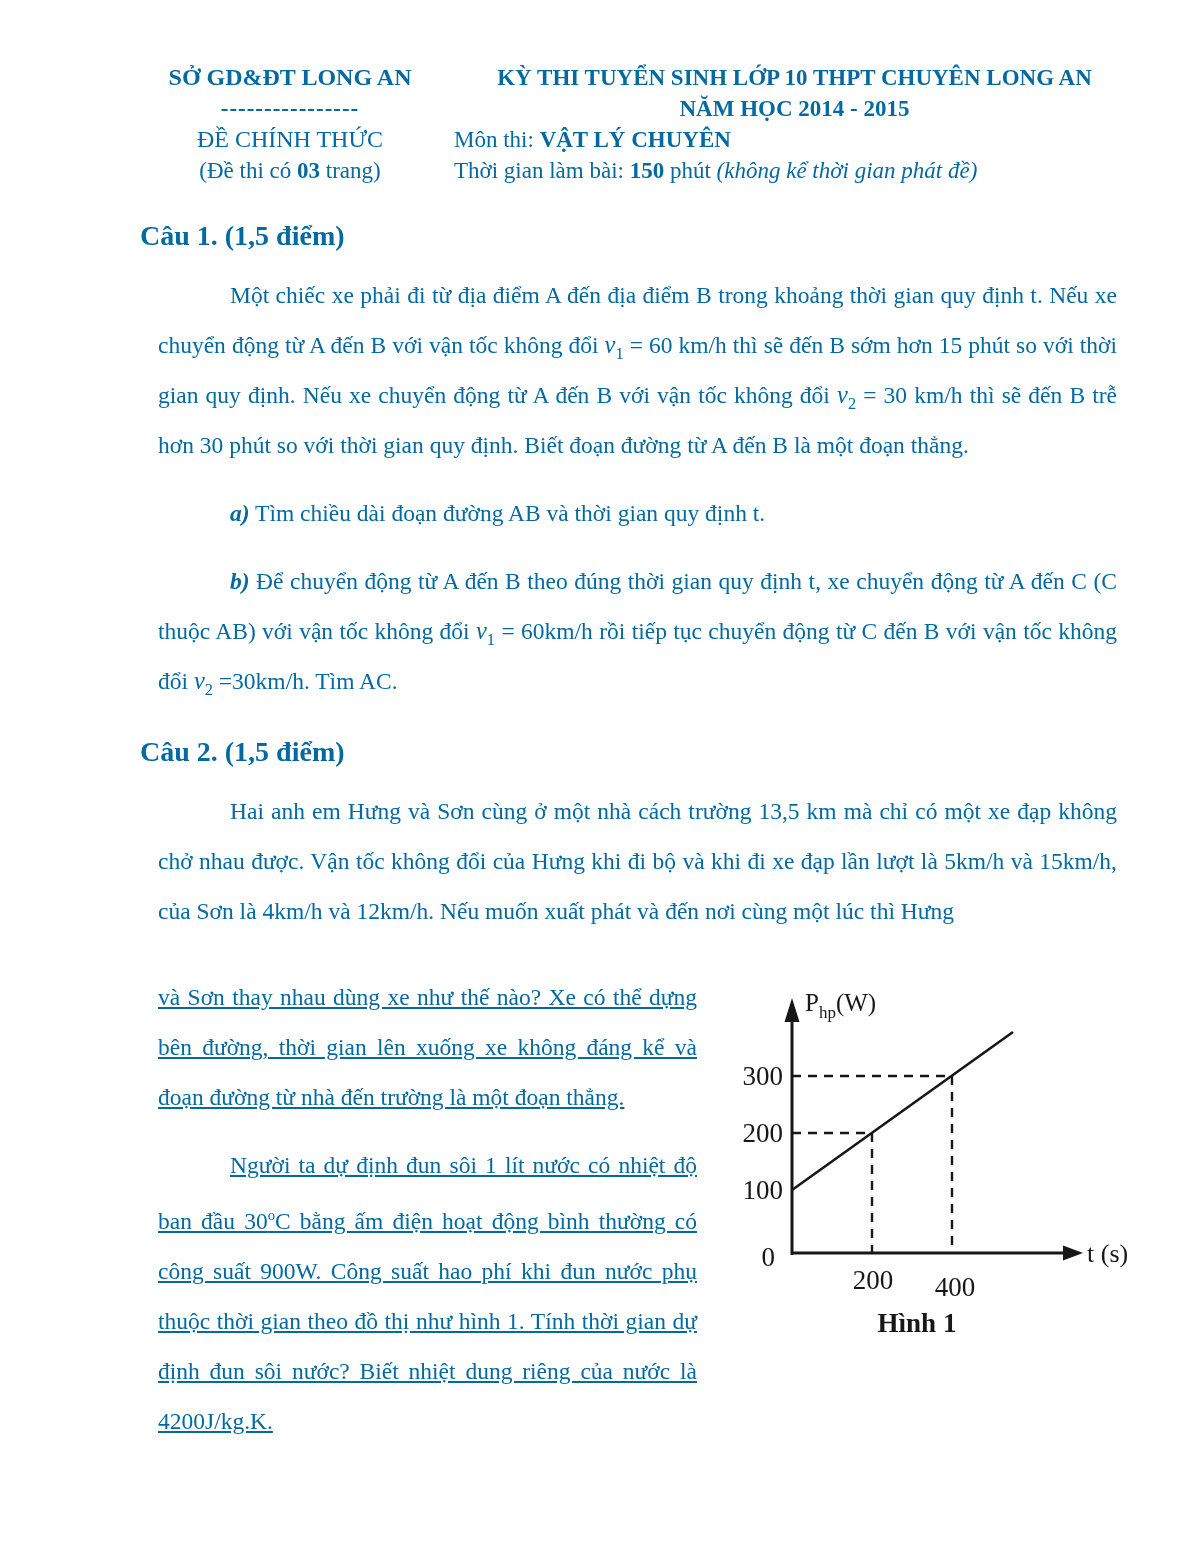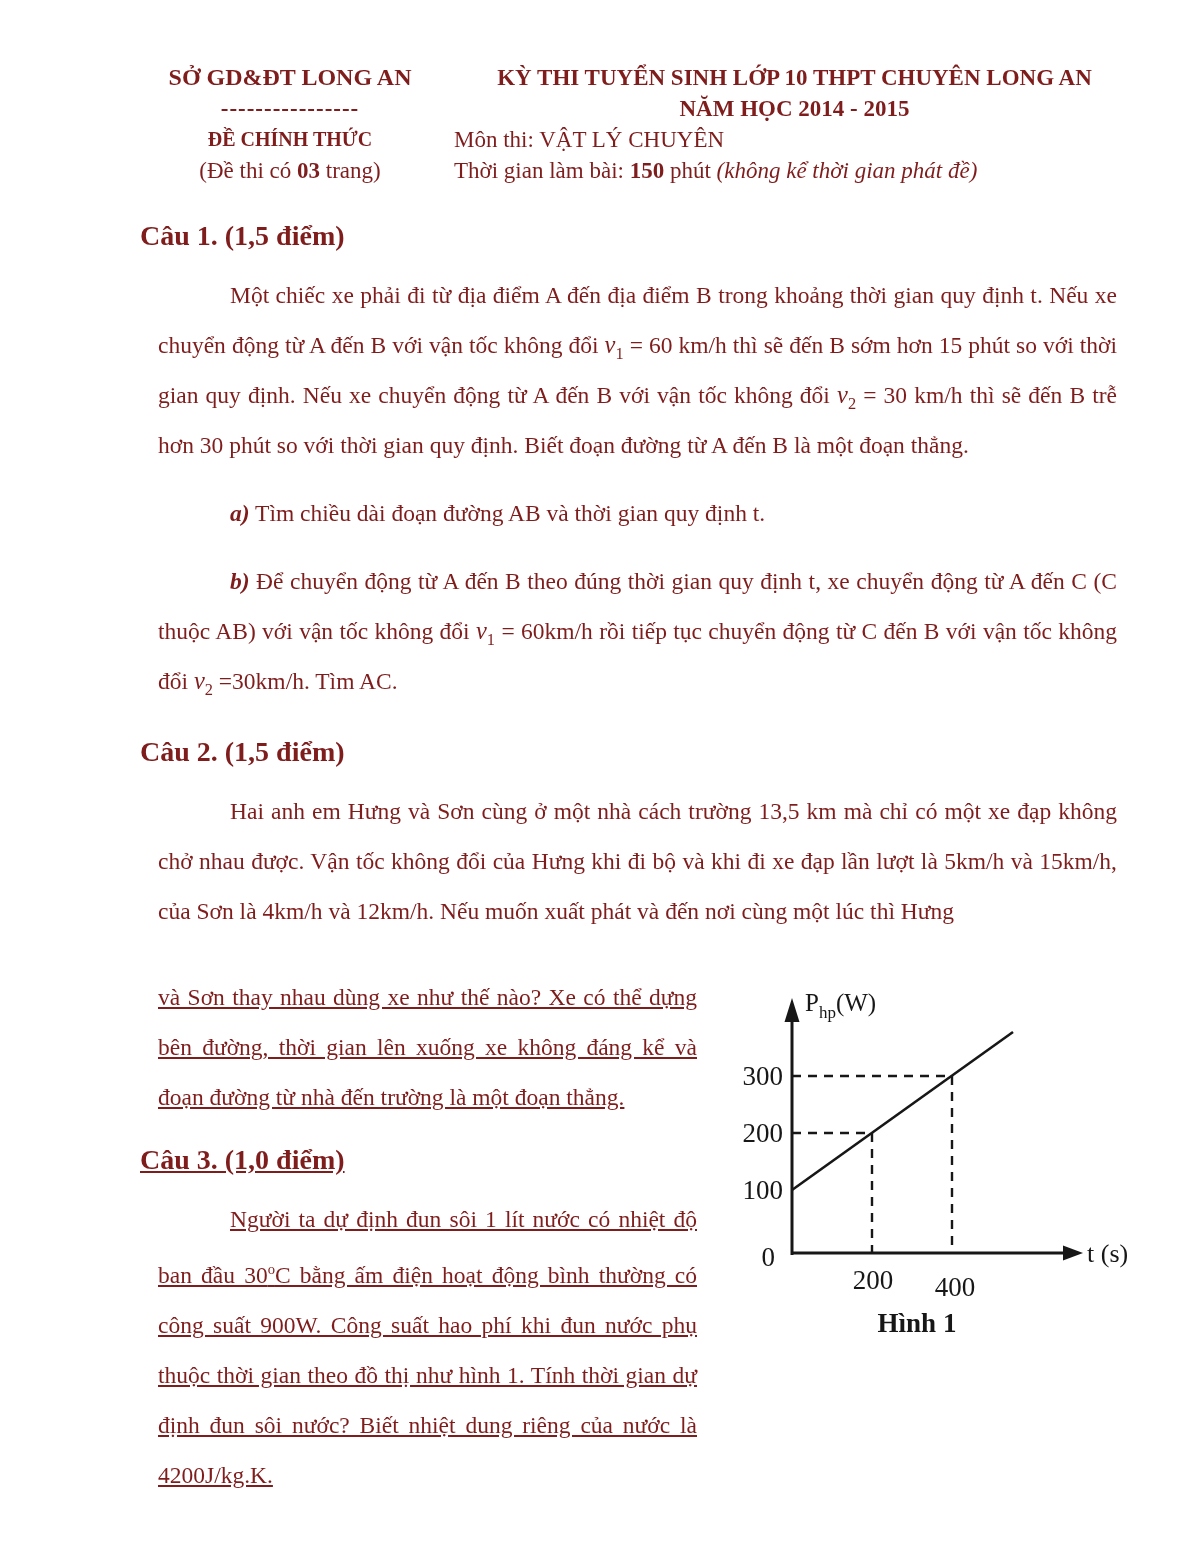--- a/index.html
+++ b/index.html
@@ -1,35 +1,35 @@
 <!DOCTYPE html>
 <html><head>
 <meta charset="utf-8">
 <style>
   html,body { margin:0; padding:0; background:#ffffff; }
   .page {
     position:relative;
     width:1200px; height:1555px;
     box-sizing:border-box;
     background:#ffffff;
-    color:#7f1d1d;
+    color:#0369a1;
     font-family:"Liberation Serif","DejaVu Serif",serif;
     padding:62px 65px 0 140px;
     overflow:hidden;
   }
   
   .header { display:flex; }
   .hdr-left { width:300px; text-align:center; font-size:23px; line-height:31px; }
   .hdr-left .org { font-weight:bold; font-size:24px; white-space:nowrap; }
   .hdr-left .divider { font-weight:bold; letter-spacing:1px; }
-  .hdr-left .exam-type { font-weight:bold; font-size:20px; }
+  .hdr-left .exam-type { font-weight:normal; font-size:24px; }
   .hdr-right { flex:1; padding-left:14px; font-size:23px; line-height:31px; }
   .title-line { font-weight:bold; text-align:center; white-space:nowrap; }
   .subject-line, .duration-line { text-align:left; }
-  .subject-line b { font-weight:normal; }
+  .subject-line b { font-weight:bold; }
   .duration-line i { font-style:italic; }
   
   .q-heading { font-weight:bold; font-size:28px; margin:30px 0 10px; }
   .q-heading.first { margin-top:34px; }
   .para { font-size:23.5px; line-height:50px; text-align:justify; margin:18px; }
   .indent { text-indent:72px; }
   .vexpr i { font-style:italic; font-size:1.04em; }
   .vexpr sub { font-size:0.7em; line-height:0; }
   sup.deg { font-size:0.62em; }
   .marker { font-weight:bold; font-style:italic; }
@@ -65,21 +65,20 @@
   <p class="para indent" style="margin-top:12px;"><span class="marker">a)</span><span> Tìm chiều dài đoạn đường AB và thời gian quy định t.</span></p>
   <p class="para indent"><span class="marker">b)</span><span> Để chuyển động từ A đến B theo đúng thời gian quy định t, xe chuyển động từ A đến C (C thuộc AB) với vận tốc không đổi </span><span class="vexpr"><i>v</i><sub>1</sub></span><span> = 60km/h rồi tiếp tục chuyển động từ C đến B với vận tốc không đổi </span><span class="vexpr"><i>v</i><sub>2</sub></span><span> =30km/h. Tìm AC.</span></p>
 
   <div class="q-heading">Câu 2. (1,5 điểm)</div>
   <p class="para indent">Hai anh em Hưng và Sơn cùng ở một nhà cách trường 13,5 km mà chỉ có một xe đạp không chở nhau được. Vận tốc không đổi của Hưng khi đi bộ và khi đi xe đạp lần lượt là 5km/h và 15km/h, của Sơn là 4km/h và 12km/h. Nếu muốn xuất phát và đến nơi cùng một lúc thì Hưng</p>
 
   <div class="cols">
     <div class="col-left">
       <p class="para">và Sơn thay nhau dùng xe như thế nào? Xe có thể dựng bên đường, thời gian lên xuống xe không đáng kể và đoạn đường từ nhà đến trường là một đoạn thẳng.</p>
 
-      <div class="q-heading" style="margin-top:22px;">Câu 3. (1,0 điểm)</div>
       <p class="para indent"><span>Người ta dự định đun sôi 1 lít nước có nhiệt độ ban đầu 30</span><sup class="deg">o</sup><span>C bằng ấm điện hoạt động bình thường có công suất 900W. Công suất hao phí khi đun nước phụ thuộc thời gian theo đồ thị như hình 1. Tính thời gian dự định đun sôi nước? Biết nhiệt dung riêng của nước là 4200J/kg.K.</span></p>
     </div>
 
     <div class="col-right">
       <div class="fig">
         <svg class="chart" width="410" height="365" viewBox="0 0 410 365" xmlns="http://www.w3.org/2000/svg">
 
           <line x1="67" y1="277" x2="67" y2="40" stroke="#171717" stroke-width="3"></line>
           <polygon points="67,20 59.5,44 74.5,44" fill="#171717"></polygon>
           <line x1="66" y1="275" x2="342" y2="275" stroke="#171717" stroke-width="3"></line>

